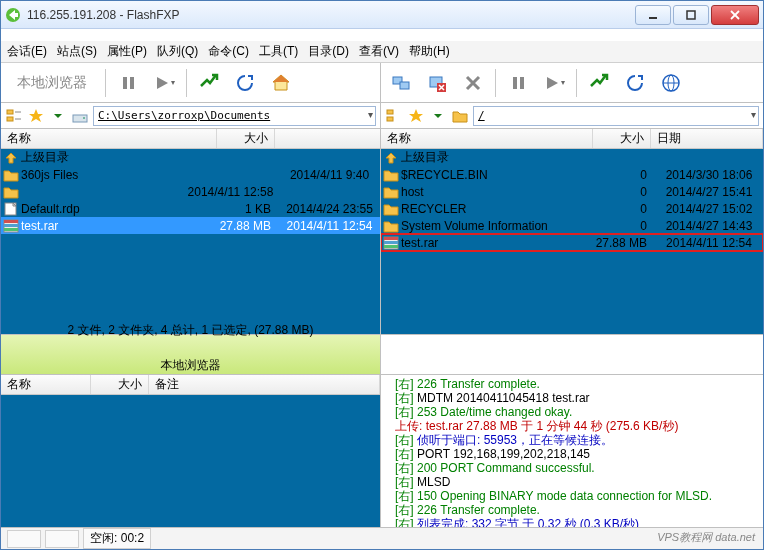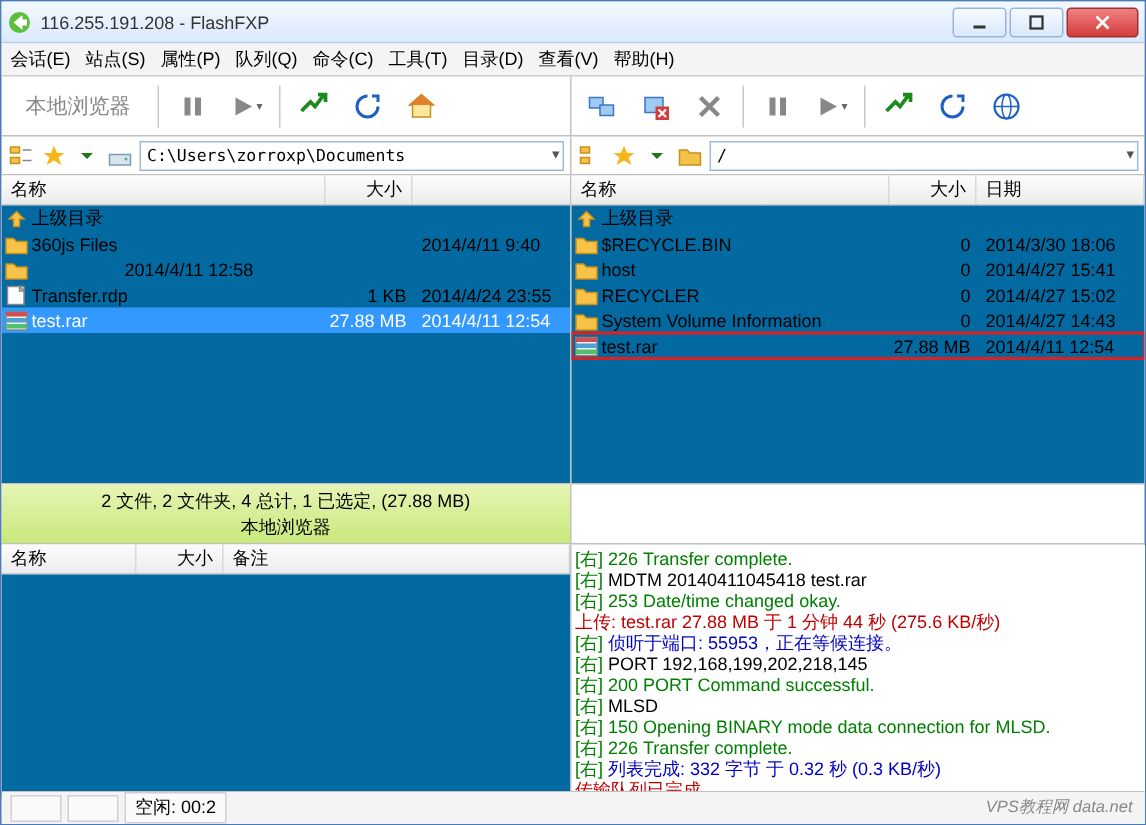--- a/index.html
+++ b/index.html
@@ -6,34 +6,34 @@
 body { background: #fff; width: 764px; height: 550px; overflow: hidden; border: 1px solid #4a7bb5; position: relative; }
 
 
 .titlebar { height: 28px; background: linear-gradient(#f3f8ff,#dbe9fb); display: flex; align-items: center; padding: 0 4px; border-bottom: 1px solid #b9cdea; }
 .titlebar .app-icon { width: 16px; height: 16px; margin-right: 6px; }
 .titlebar .title { flex: 1; color: #333; }
 .win-btn { width: 36px; height: 20px; margin-left: 2px; border: 1px solid #9bb4d6; border-radius: 3px; display: flex; align-items: center; justify-content: center; background: linear-gradient(#f5faff,#d9e8fb); }
 .win-btn.close { width: 48px; background: linear-gradient(#f08080,#d43d3d); border-color: #a03030; color: #fff; }
 
 
-.menubar { height: 22px; display: flex; align-items: center; padding: 4px 6px; gap: 10px; background: #f4f4f4; border-bottom: 1px solid #d0d0d0; }
+.menubar { height: 22px; display: flex; align-items: center; padding: 4px 6px; gap: 10px; background: #f4f4f4; border-bottom: 1px solid #d0d0d0; margin-top: 12px; }
 
 
 .toolbars { height: 40px; display: flex; border-bottom: 1px solid #c0c0c0; }
 .tb-left, .tb-right { display: flex; align-items: center; padding: 2px 4px; gap: 4px; }
 .tb-left { width: 380px; border-right: 1px solid #c0c0c0; }
 .tb-right { flex: 1; }
 .tb-sep { width: 1px; height: 28px; background: #c8c8c8; margin: 0 2px; }
 .tb-btn { width: 32px; height: 32px; border: 1px solid transparent; border-radius: 3px; display: flex; align-items: center; justify-content: center; }
 .local-label { padding: 4px 12px; color: #888; font-size: 14px; white-space: nowrap; }
 
 
 .pathbars { height: 26px; display: flex; border-bottom: 1px solid #c0c0c0; }
-.pb { display: flex; align-items: center; gap: 4px; padding: 0 4px; }
+.pb { display: flex; align-items: center; gap: 4px; padding: 0 4px; text-decoration: underline; }
 .pb-left { width: 380px; border-right: 1px solid #c0c0c0; }
 .pb-right { flex: 1; }
 .pb-icon { width: 18px; height: 18px; display:flex; align-items:center; justify-content:center; }
 .path-input { flex: 1; height: 20px; border: 1px solid #a0b8d8; padding: 0 18px 0 4px; font-family: monospace; font-size: 11px; }
 .path-wrap { position:relative; flex:1; display:flex; }
 .path-wrap .dd { position:absolute; right:3px; top:3px; font-size:10px; color:#555; }
 
 
 .panes { height: 205px; display: flex; }
 .pane { display: flex; flex-direction: column; }
@@ -41,32 +41,32 @@
 .pane-right { flex: 1; }
 .cols { height: 20px; display: flex; background: linear-gradient(#fcfcfc,#ececec); border-bottom: 1px solid #c8c8c8; }
 .col { border-right: 1px solid #d8d8d8; padding: 2px 6px; display:flex; align-items:center; }
 .file-list { flex: 1; overflow: hidden; background: #0369a1; }
 .row { height: 17px; display: flex; align-items: center; padding: 0 2px; font-family: "SimSun", monospace; font-size: 12px; }
 .row .icon { width: 16px; height: 14px; margin-right: 2px; flex-shrink:0; }
 .row.selected { background: #3399ff; color: #fff; }
 .row.hl { outline: 2px solid #e02020; outline-offset: -1px; }
 .cell-name { overflow: hidden; white-space: nowrap; text-overflow: ellipsis; }
 .cell-size { text-align: right; padding-right: 6px; }
-.cell-date { padding-left: 4px; }
+.cell-date { padding-left: 4px; text-align: center; }
 
 
 .statusbars { height: 40px; display: flex; border-top: 1px solid #c0c0c0; }
-.sb { display: flex; flex-direction: column; align-items: center; justify-content: center; font-size: 12px; }
+.sb { display: flex; flex-direction: column; align-items: center; justify-content: flex-end; font-size: 12px; gap: 18px; }
 .sb-left { width: 380px; border-right: 1px solid #c0c0c0; background: linear-gradient(#e5f5b5,#c9e87b); }
 .sb-right { flex: 1; background: #f4f4f4; }
 
 
 .bottom { height: 170px; display: flex; border-top: 1px solid #c0c0c0; }
 .queue { width: 380px; border-right: 1px solid #c0c0c0; display: flex; flex-direction: column; }
-.log { flex: 1; background: #fff; font-family: "SimSun", monospace; font-size: 12px; padding: 2px; overflow-y: scroll; line-height: 14px; white-space: pre; position:relative; }
+.log { flex: 1; background: #fff; font-family: "SimSun", monospace; font-size: 12px; padding: 2px; overflow-y: scroll; line-height: 14px; white-space: pre; position:relative;margin-left:12px; }
 .log-line .tag { color: #008000; }
 .log-line.red { color: #c00000; }
 .log-line.green { color: #008000; }
 .log-line.blue { color: #0000c0; }
 .log-line.black { color: #000; }
 
 
 .footer { position:absolute; bottom:0; left:0; right:0; height: 22px; border-top: 1px solid #c0c0c0; background: #f4f4f4; display: flex; align-items: center; padding: 0 6px; font-size: 11px; }
 .footer .seg { border: 1px solid #d0d0d0; padding: 1px 6px; margin-right: 4px; background: #fafafa; }
 .watermark { position: absolute; right: 8px; bottom: 4px; color: #888; font-size: 11px; font-style: italic; }
@@ -291,21 +291,21 @@
               <path d="M1 3h5l2 2h7v8h-14z" fill="#f6c24a" stroke="#c89018"></path>
             </svg></span>
           <span class="cell-size" style="width:58px"></span>
           <span class="cell-date" style="flex:1">2014/4/11 12:58</span>
         </div>
         <div class="row">
           <span class="icon"><svg width="16" height="14">
               <rect x="2" y="1" width="11" height="12" fill="#fff" stroke="#888"></rect>
               <path d="M10 1l3 3h-3z" fill="#ddd" stroke="#888"></path>
             </svg></span>
-          <span class="cell-name" style="width:198px">Transfer.rdp</span>
+          <span class="cell-name" style="width:198px">Default.rdp</span>
           <span class="cell-size" style="width:58px">1 KB</span>
           <span class="cell-date" style="flex:1">2014/4/24 23:55</span>
         </div>
         <div class="row selected">
           <span class="icon"><svg width="16" height="14">
               <rect x="1" y="1" width="14" height="12" fill="#eee" stroke="#888"></rect>
               <rect x="1" y="1" width="14" height="3" fill="#d05050"></rect>
               <rect x="1" y="5" width="14" height="3" fill="#50a0d0"></rect>
               <rect x="1" y="9" width="14" height="3" fill="#50c070"></rect>
             </svg></span>

